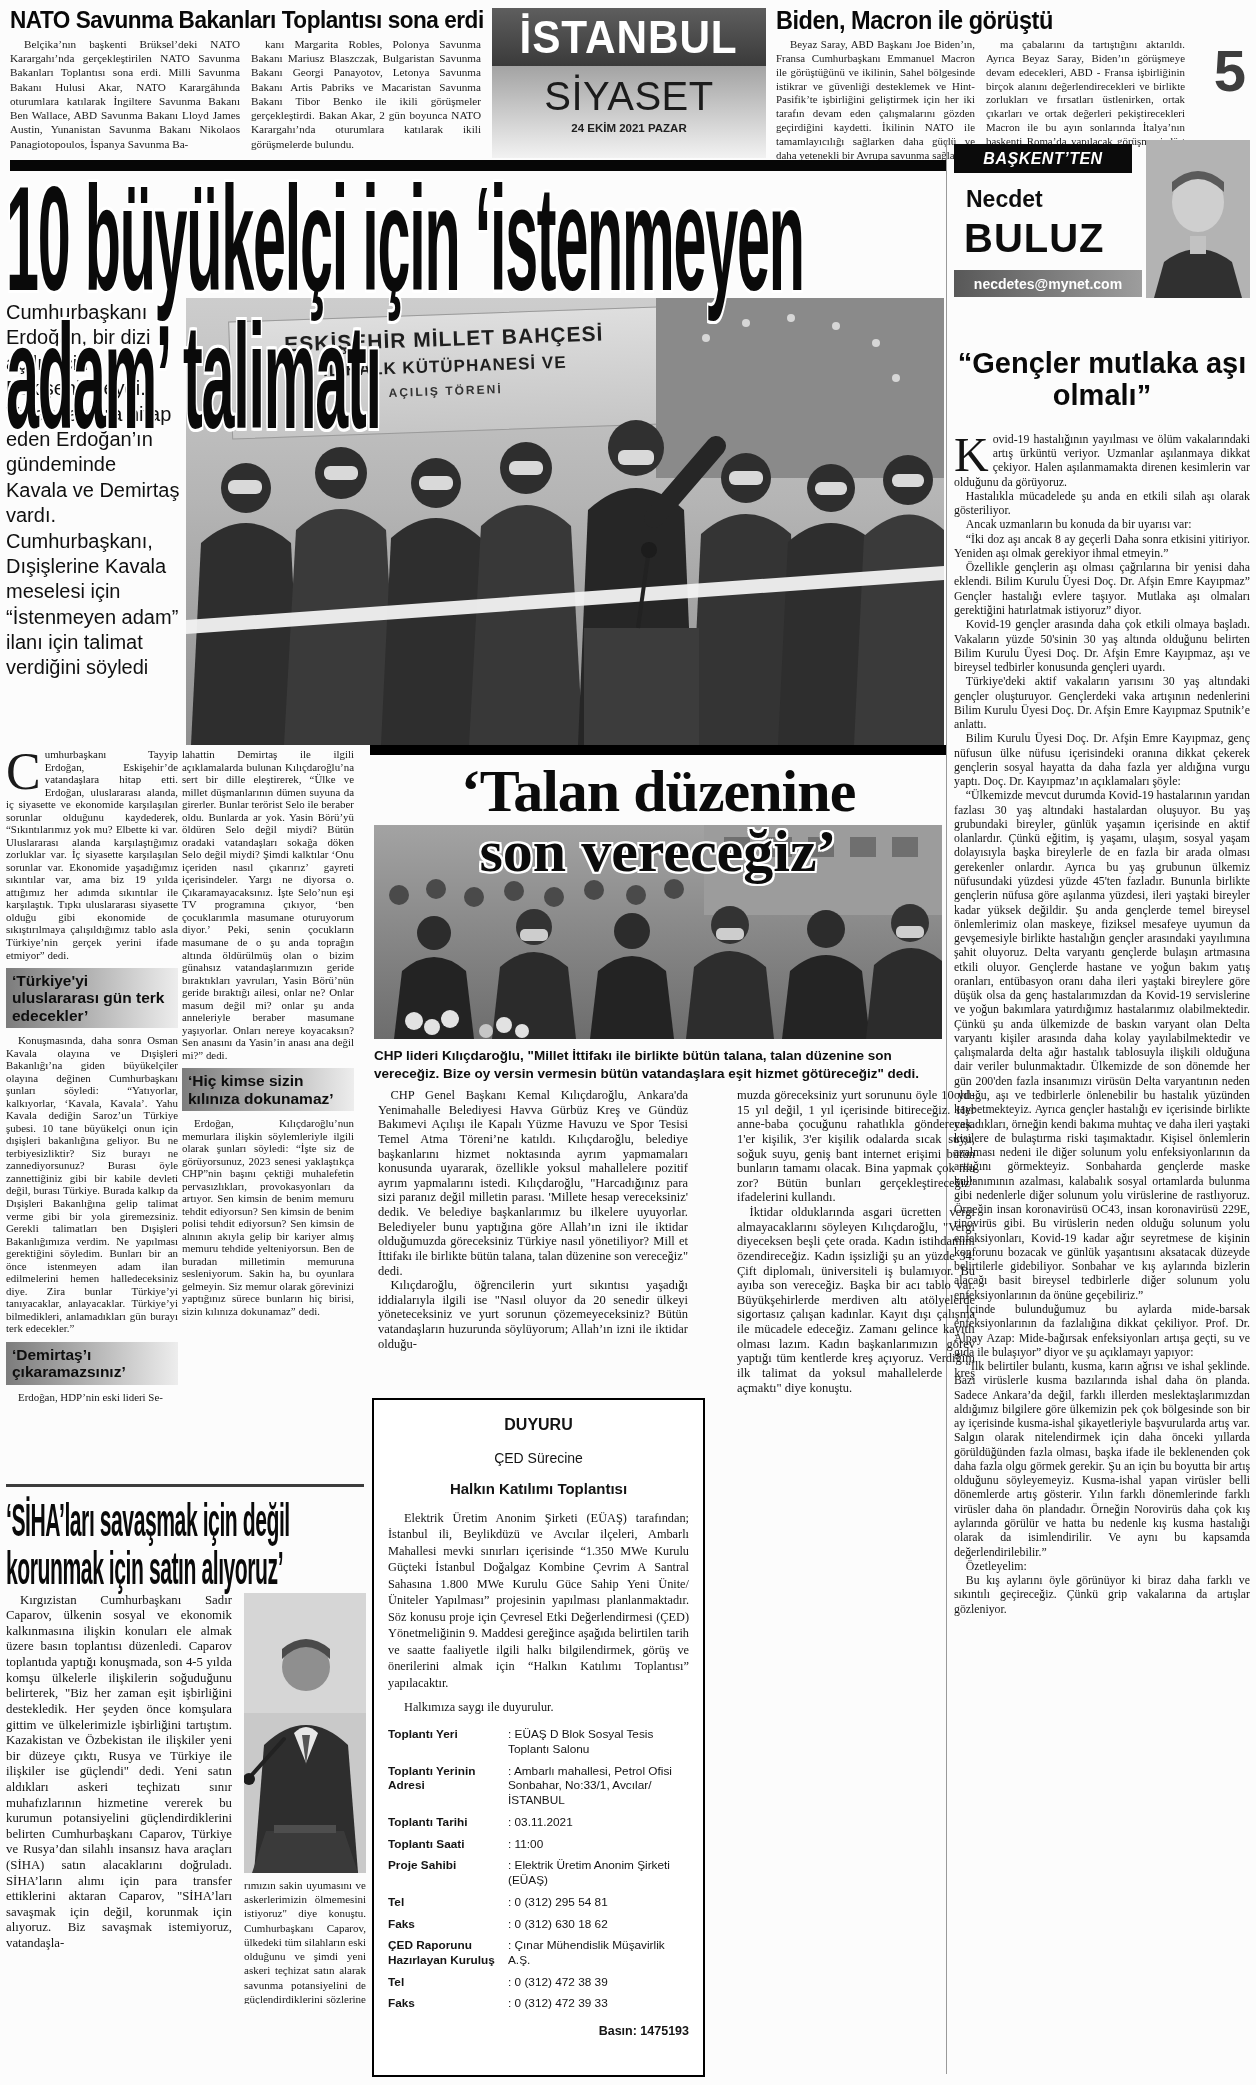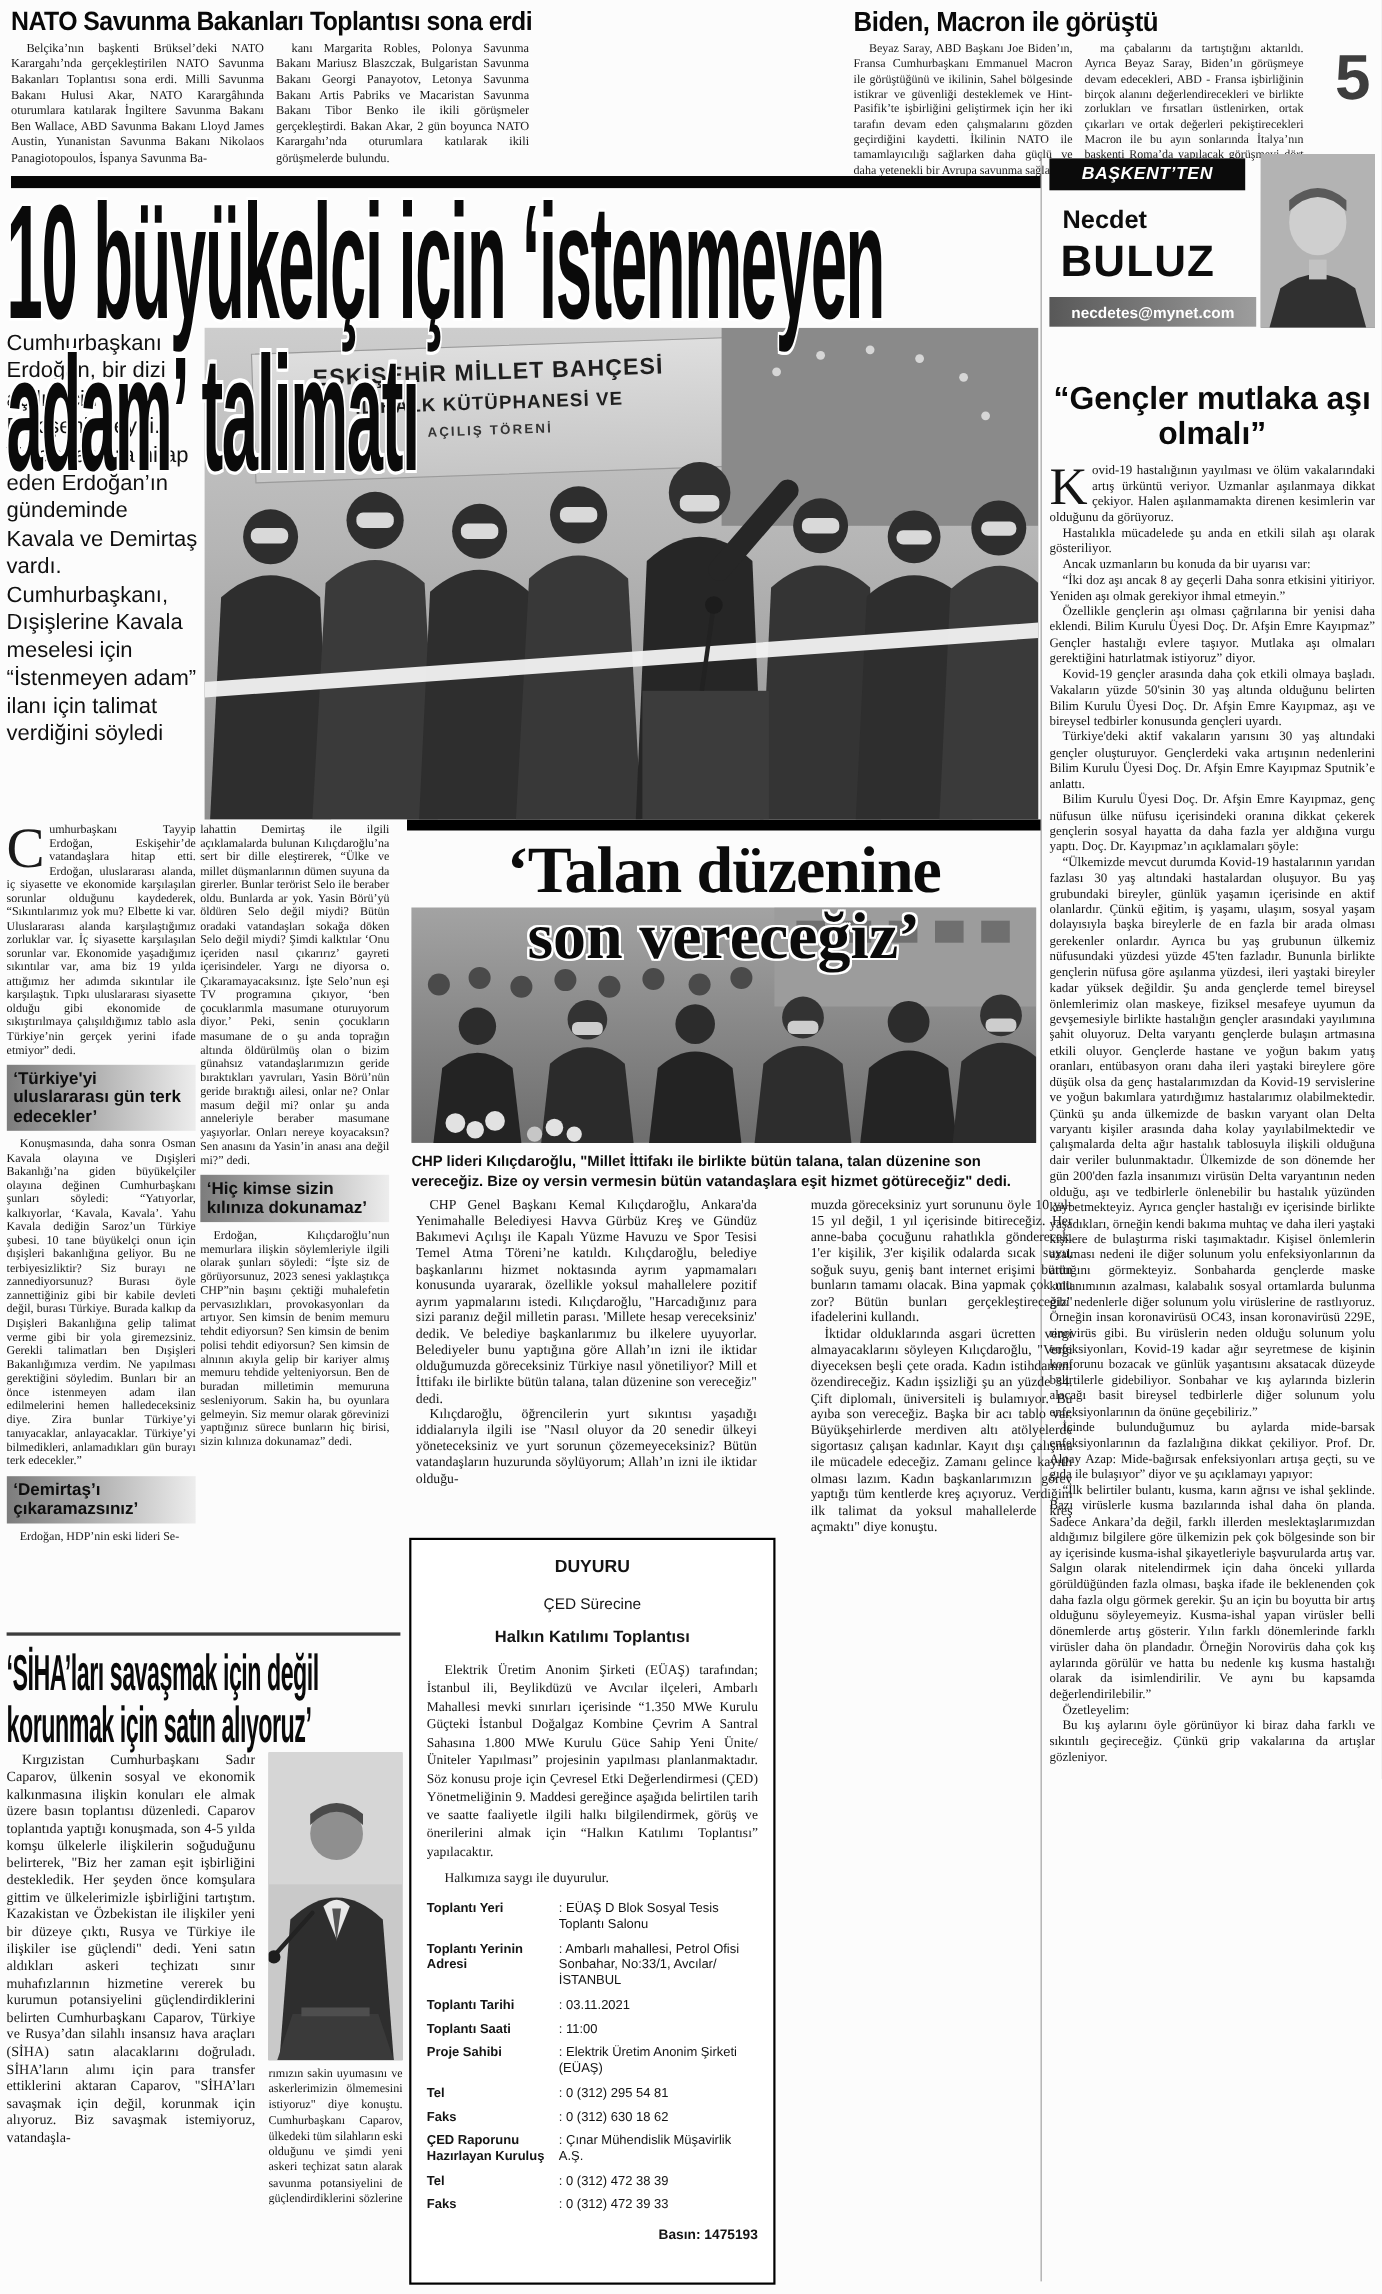--- a/index.html
+++ b/index.html
@@ -101,39 +101,51 @@
   .cr-divider{position:absolute;left:946px;top:140px;width:1px;height:1934px;background:#9a9a9a;}
   .colright{position:absolute;left:954px;top:140px;width:296px;}
   .cr-header{position:relative;height:196px;}
   .cr-kicker{position:absolute;left:0;top:4px;width:178px;height:29px;background:#0b0b0b;color:#fff;
              font:italic bold 16px "Liberation Sans",sans-serif;display:flex;align-items:center;justify-content:center;letter-spacing:.5px;}
   .cr-photo{position:absolute;right:0;top:0;width:104px;height:158px;background:linear-gradient(#bdbdbd,#8d8d8d);overflow:hidden;}
   .cr-name1{position:absolute;left:12px;top:46px;font:bold 23px "Liberation Sans",sans-serif;color:#0d0d0d;}
   .cr-name2{position:absolute;left:10px;top:76px;font:bold 40px "Liberation Sans",sans-serif;letter-spacing:1px;color:#0d0d0d;}
   .cr-email{position:absolute;left:0;top:130px;width:188px;height:27px;background:linear-gradient(90deg,#585858,#9d9d9d);
             color:#fff;font:bold 14px "Liberation Sans",sans-serif;display:flex;align-items:center;justify-content:center;}
-  .cr-head{font:bold 29px/1.1 "Liberation Sans",sans-serif;text-align:center;margin:12px 2px 8px;color:#0a0a0a;}
+  .cr-head{font:bold 29px/1.1 "Liberation Sans",sans-serif;text-align:center;margin:12px 2px 20px;color:#0a0a0a;}
   .cr-body{font:11.8px/1.21 "Liberation Serif",serif;text-align:justify;height:1594px;overflow:hidden;}
   .cr-body .flow{white-space:pre-line;}
   .cr-drop{float:left;font:48px/0.8 "Liberation Serif",serif;padding:4px 4px 0 0;}
 </style>
 </head>
 <body>
 
 <div id="page">
 
   <div class="hdr">
     <div class="brief hdr-left">
       <h2 class="brief-title">NATO Savunma Bakanları Toplantısı sona erdi</h2>
       <div class="brief-cols">
         <div class="bcol">Belçika’nın başkenti Brüksel’deki NATO Karargahı’nda gerçekleştirilen NATO Savunma Bakanları Toplantısı sona erdi. Milli Savunma Bakanı Hulusi Akar, NATO Karargâhında oturumlara katılarak İngiltere Savunma Bakanı Ben Wallace, ABD Savunma Bakanı Lloyd James Austin, Yunanistan Savunma Bakanı Nikolaos Panagiotopoulos, İspanya Savunma Ba-</div>
         <div class="bcol">kanı Margarita Robles, Polonya Savunma Bakanı Mariusz Blaszczak, Bulgaristan Savunma Bakanı Georgi Panayotov, Letonya Savunma Bakanı Artis Pabriks ve Macaristan Savunma Bakanı Tibor Benko ile ikili görüşmeler gerçekleştirdi. Bakan Akar, 2 gün boyunca NATO Karargahı’nda oturumlara katılarak ikili görüşmelerde bulundu.</div>
       </div>
     </div>
 
+    <div class="masthead">
+      <div class="mast-top">
+        <span class="mast-title">İSTANBUL</span>
+      </div>
+      <div class="mast-bottom">
+        <span class="mast-section">SİYASET</span>
+        <div class="mast-date">
+          <span>24 EKİM 2021</span>
+          <span class="day">PAZAR</span>
+        </div>
+      </div>
+    </div>
 
     <div class="brief hdr-right">
       <h2 class="brief-title">Biden, Macron ile görüştü</h2>
       <div class="brief-cols">
         <div class="bcol">Beyaz Saray, ABD Başkanı Joe Biden’ın, Fransa Cumhurbaşkanı Emmanuel Macron ile görüştüğünü ve ikilinin, Sahel bölgesinde istikrar ve güvenliği desteklemek ve Hint-Pasifik’te işbirliğini geliştirmek için her iki tarafın devam eden çalışmalarını gözden geçirdiğini kaydetti. İkilinin NATO ile tamamlayıcılığı sağlarken daha güçlü ve daha yetenekli bir Avrupa savunma sağla-</div>
         <div class="bcol">ma çabalarını da tartıştığını aktarıldı. Ayrıca Beyaz Saray, Biden’ın görüşmeye devam edecekleri, ABD - Fransa işbirliğinin birçok alanını değerlendirecekleri ve birlikte zorlukları ve fırsatları üstlenirken, ortak çıkarları ve ortak değerleri pekiştirecekleri Macron ile bu ayın sonlarında İtalya’nın başkenti Roma’da yapılacak görüşmeyi dört gözle beklediğini ifade etti.</div>
       </div>
     </div>
 
     <div class="pageno">5</div>

